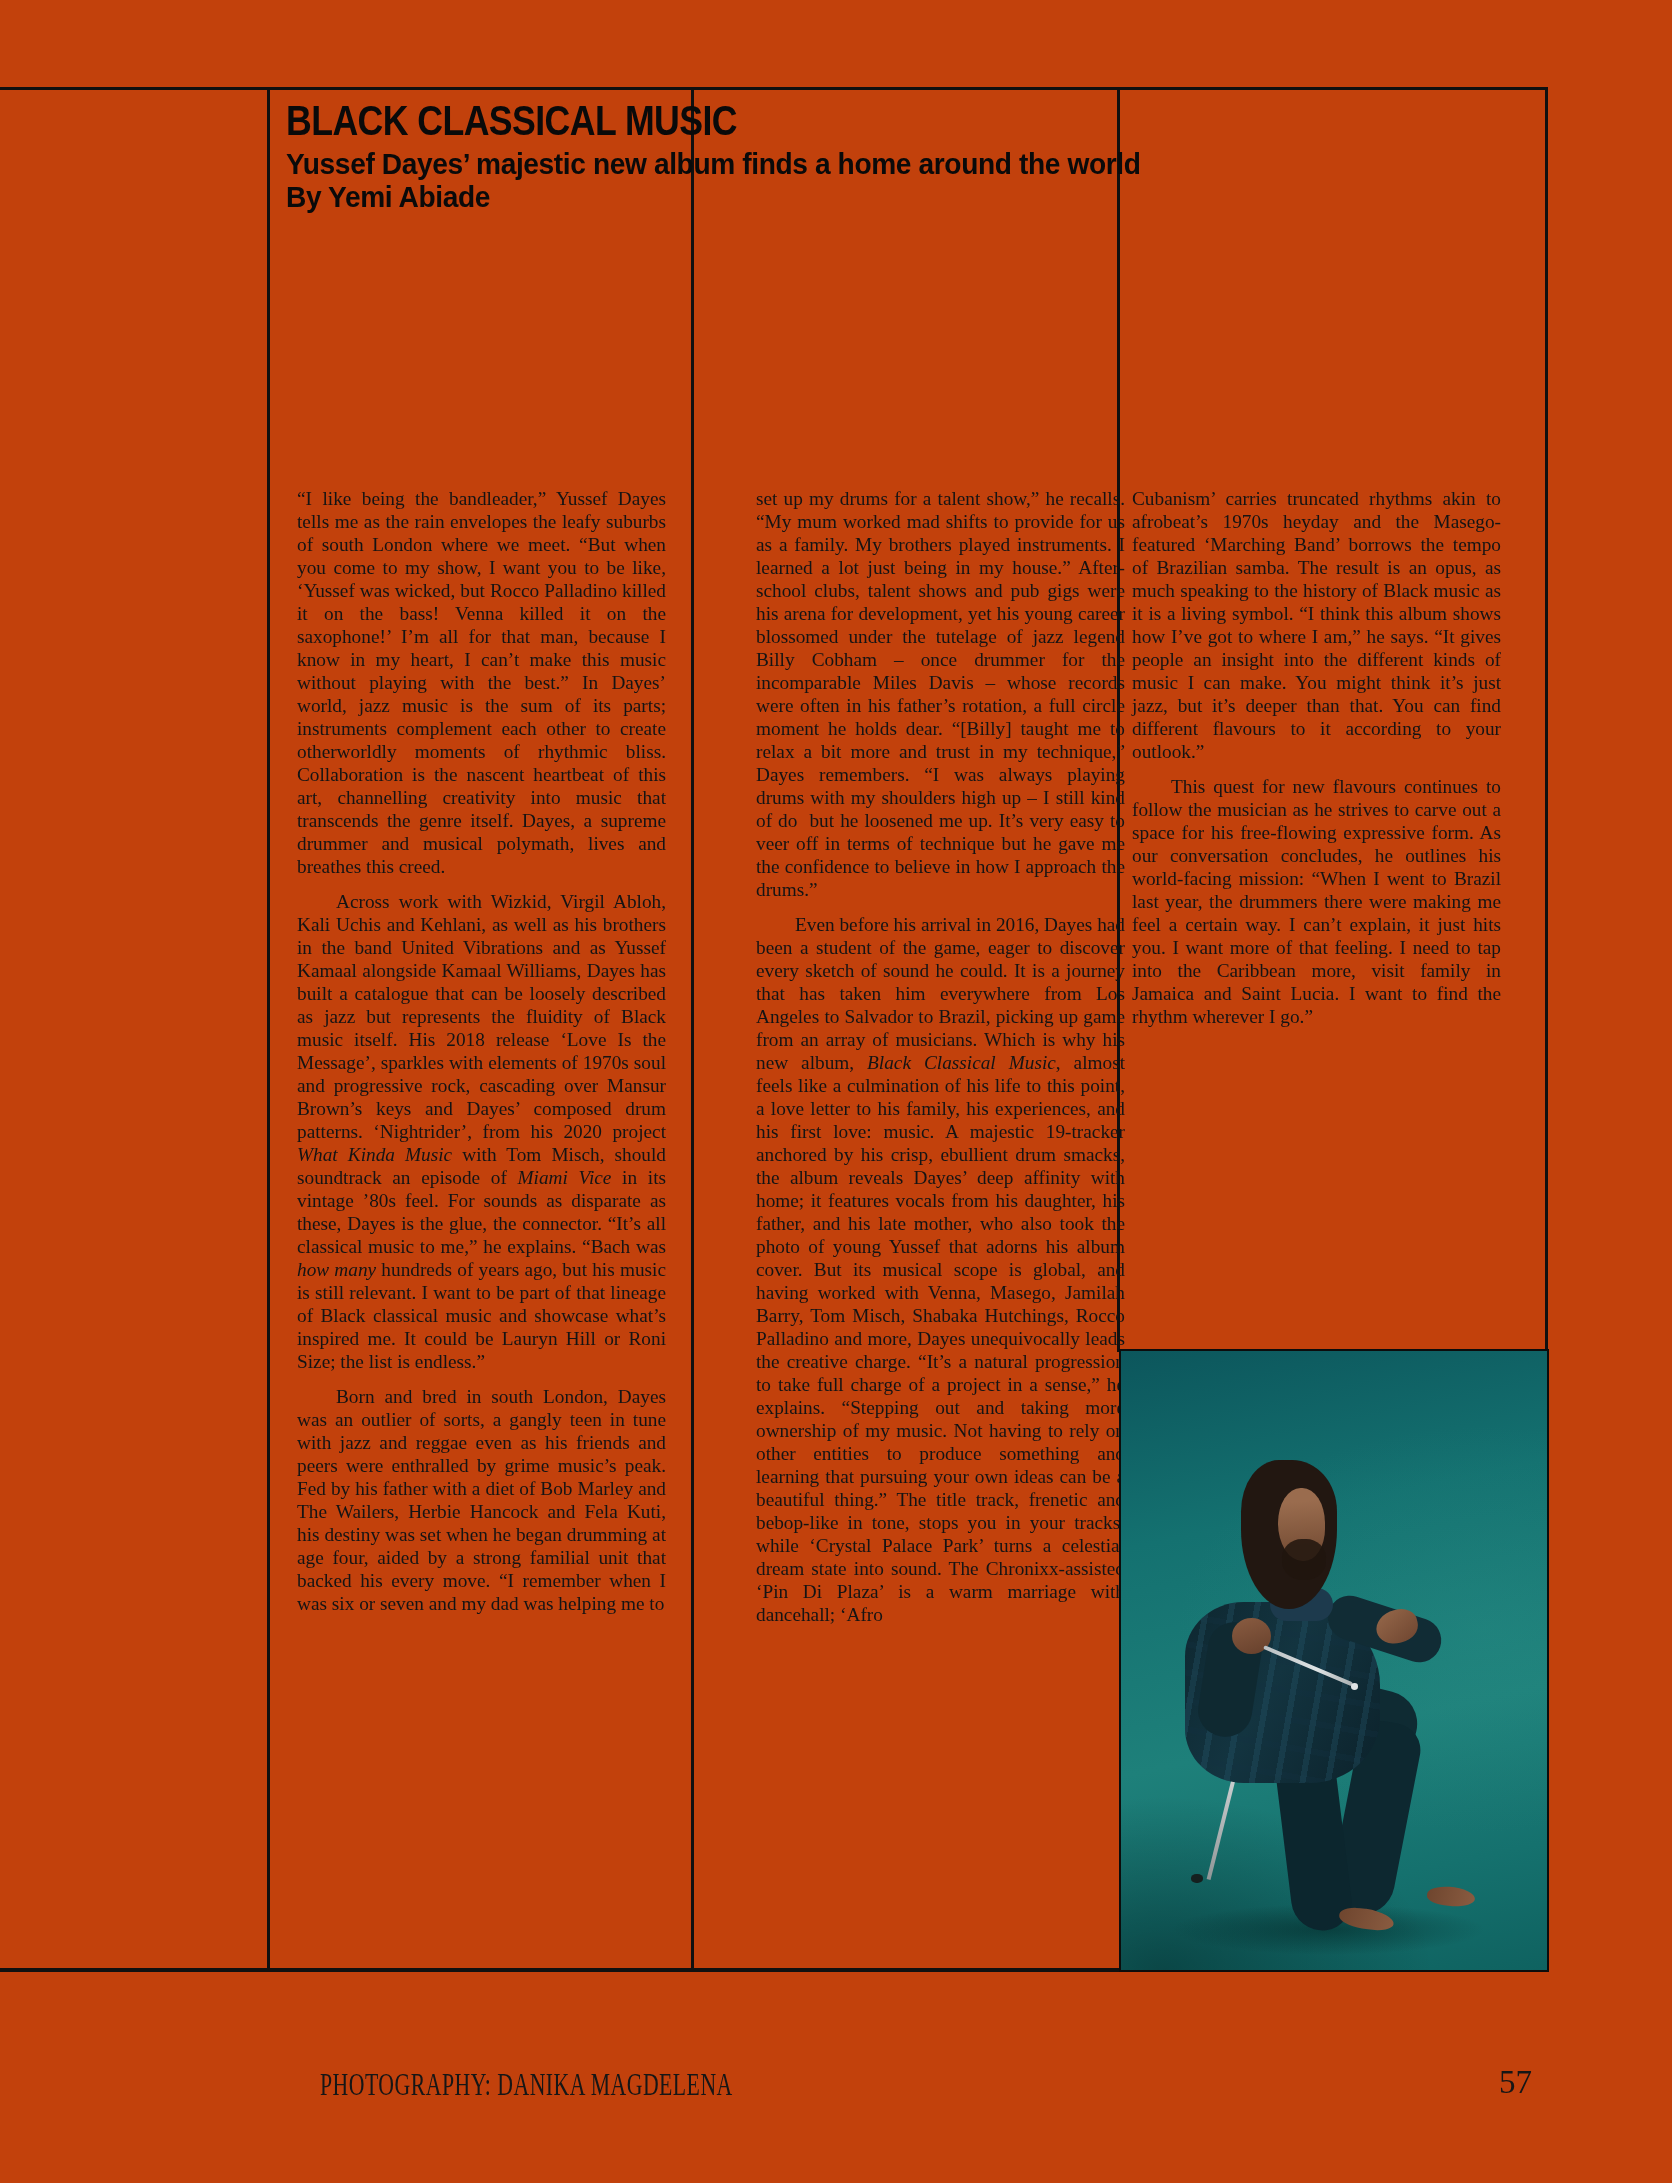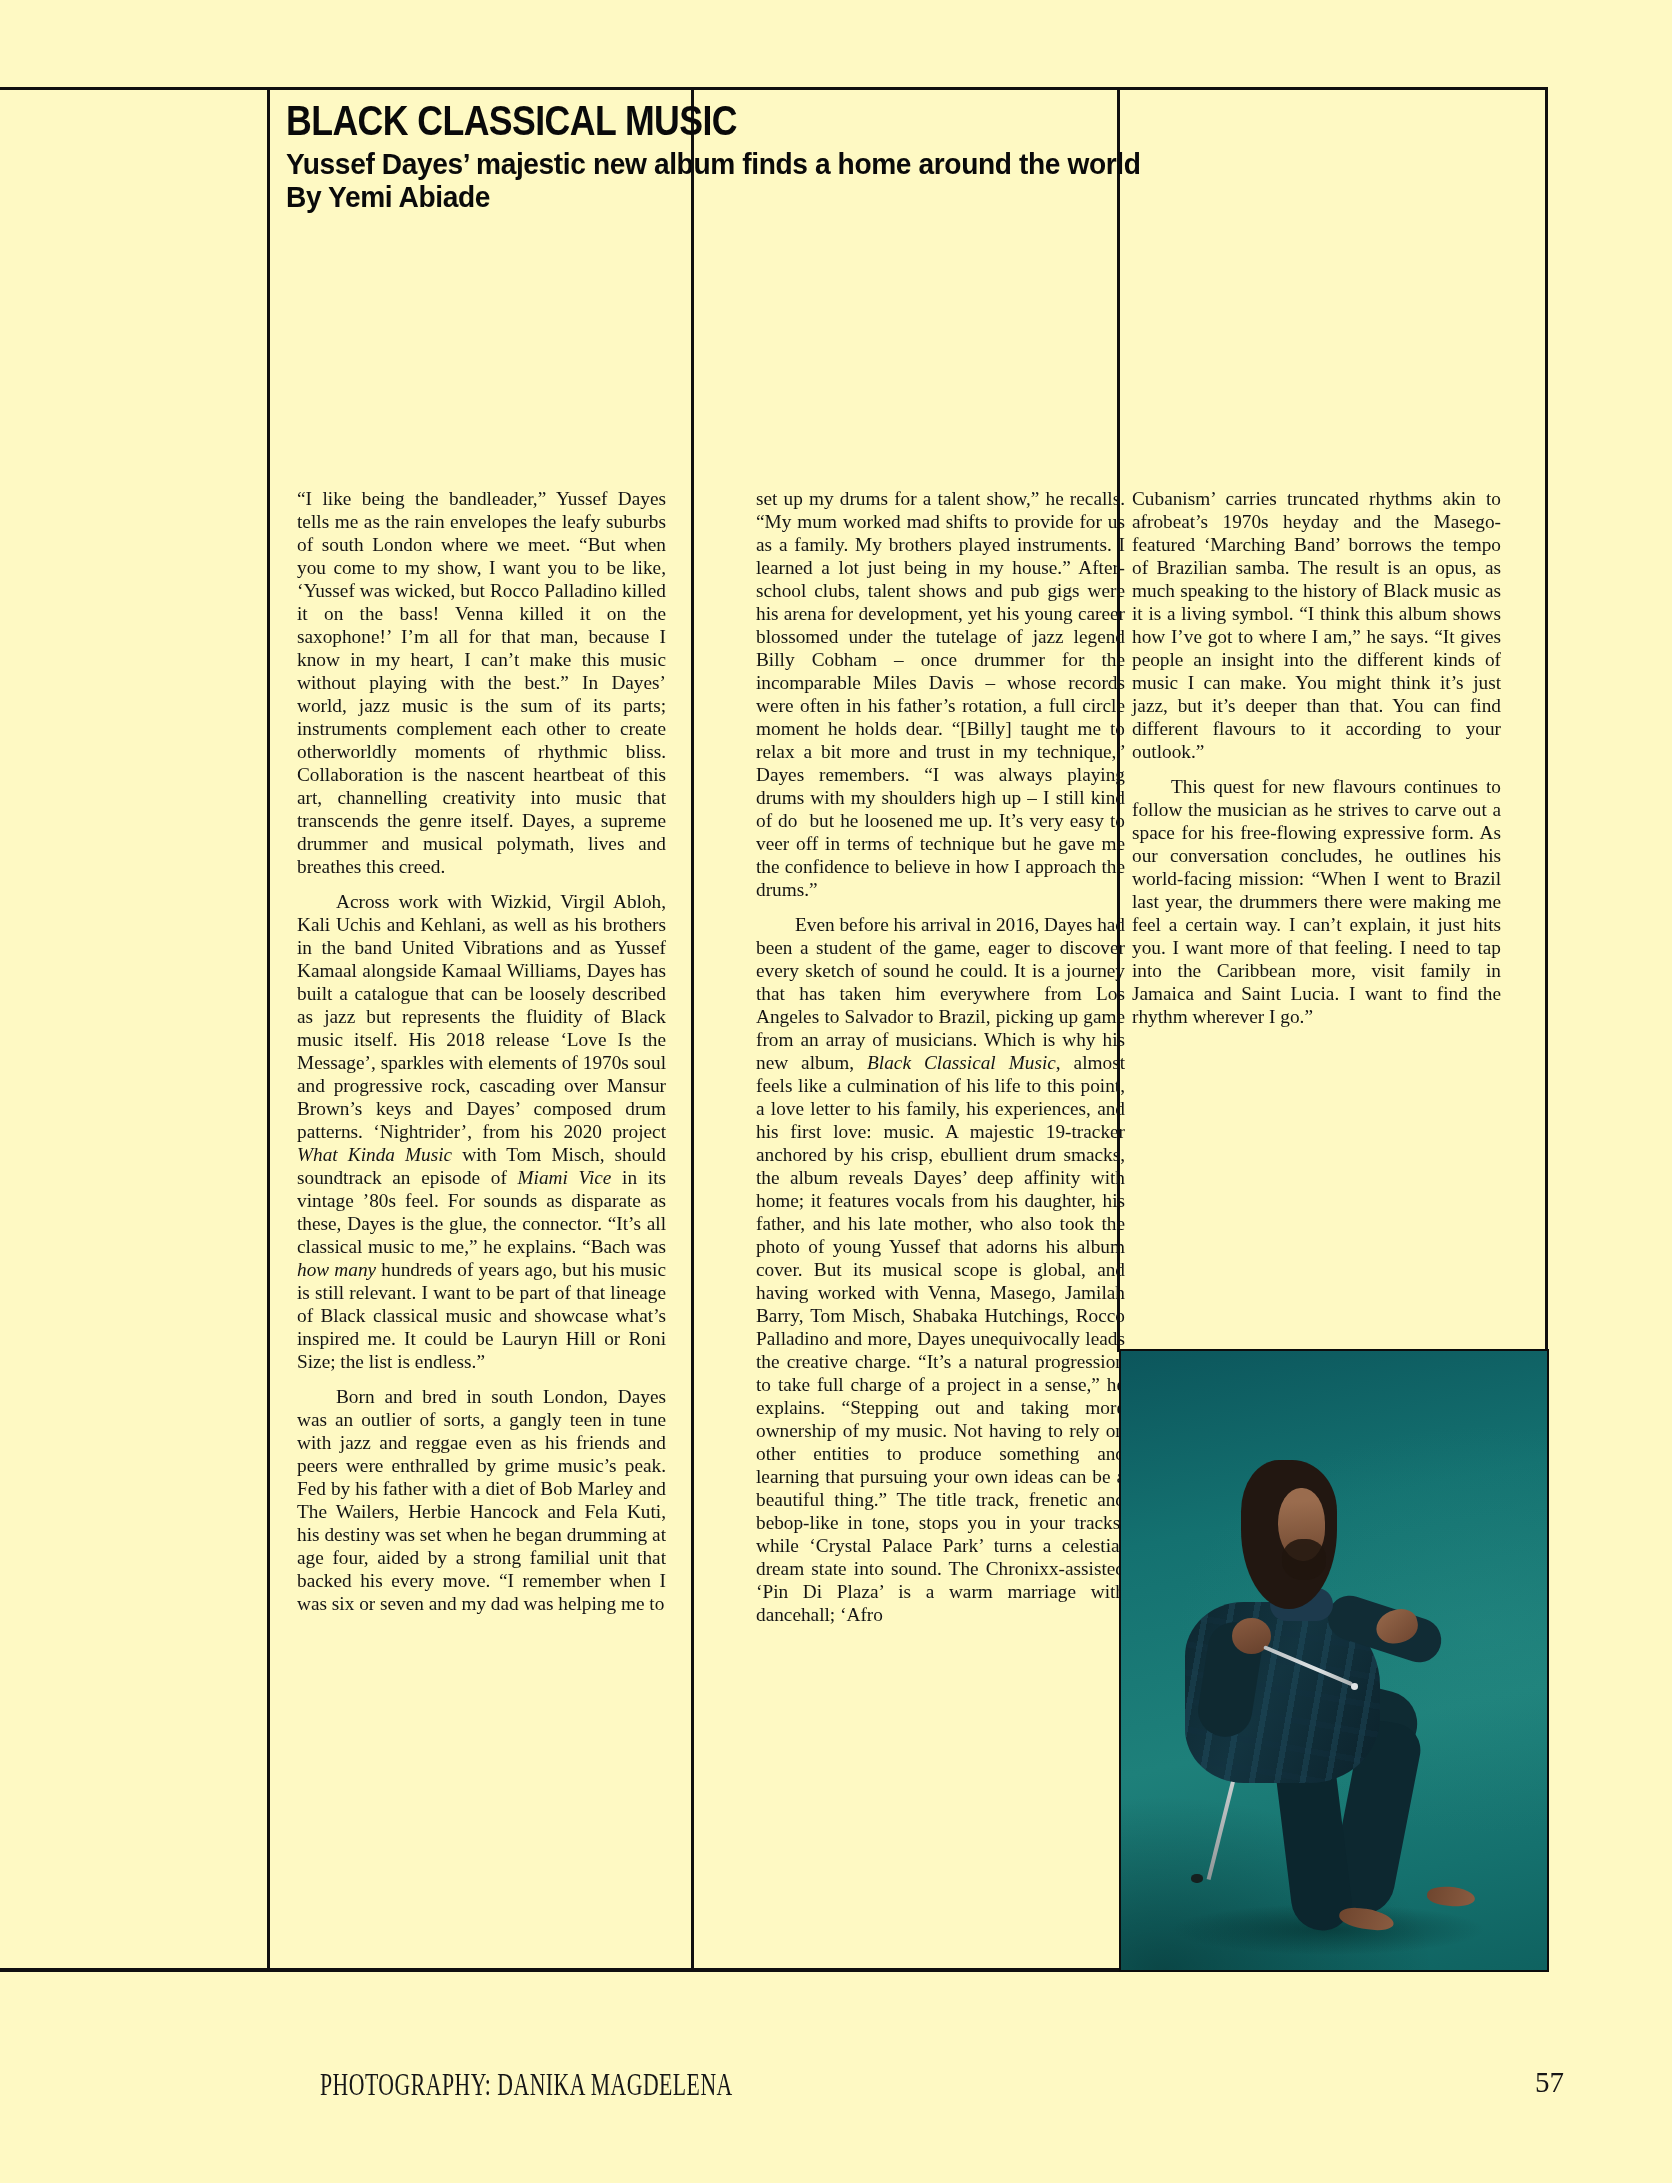--- a/index.html
+++ b/index.html
@@ -1,16 +1,16 @@
 <!DOCTYPE html>
 <html style="font-size:11.7px"><head>
 <meta charset="utf-8">
 <style>
   html,body{margin:0;padding:0;background:#ffffff;}
-  #page{position:relative;width:1672px;height:2183px;background:#fef9c3;overflow:hidden;
+  #page{position:relative;width:1672px;height:2183px;background:#c2410c;overflow:hidden;
         font-family:"Liberation Serif",serif;color:#141414;text-decoration:underline;}
   .rule{position:absolute;background:#101010;}
   
   #header{position:absolute;left:286px;top:100px;width:1092px;}
   #title{font-family:"Liberation Sans",sans-serif;font-weight:bold;font-size:42px;line-height:42px;
          letter-spacing:-0.7px;transform:scaleX(.85);transform-origin:left;white-space:nowrap;color:#0a0a0a;}
   #subtitle,#byline{font-family:"Liberation Sans",sans-serif;font-weight:bold;font-size:29px;line-height:33px;
          letter-spacing:-0.4px;transform:scaleX(.97);transform-origin:left;white-space:nowrap;color:#0a0a0a;}
   #subtitle{margin-top:5.8px;}
   
@@ -61,21 +61,21 @@
   #thigh{left:143px;top:329px;width:154px;height:70px;border-radius:33px;background:#0f2b33;transform:rotate(14deg);}
   #shin-far{left:223px;top:370px;width:63px;height:195px;border-radius:26px 29px 36px 32px;background:#0d2830;transform:rotate(11deg);}
   #shin-near{left:163px;top:399px;width:60px;height:181px;border-radius:26px 29px 33px 36px;background:#0c262e;transform:rotate(-7deg);}
   #foot-near{left:218px;top:558px;width:55px;height:20.4px;border-radius:50% 60% 50% 50%;
         background:linear-gradient(100deg,#6e452e,#8a5c41);transform:rotate(9deg);}
   #foot-far{left:306px;top:536px;width:48px;height:19px;border-radius:50% 60% 50% 50%;
         background:linear-gradient(100deg,#6e452e,#8a5c41);transform:rotate(4deg);}
   
   #footer-credit{position:absolute;left:320px;top:2067px;font-size:32px;line-height:35px;letter-spacing:0.7px;
         transform:scaleX(.68);transform-origin:left;white-space:nowrap;color:#161616;}
-  #page-number{position:absolute;right:108px;top:2067px;font-size:29px;line-height:31px;color:#161616;}
+  #page-number{position:absolute;right:140px;top:2067px;font-size:33px;line-height:31px;color:#161616;}
 </style>
 </head>
 <body>
 
 <div id="page">
 
   <div class="rule" style="left:0;top:87px;width:1548px;height:2.9px;"></div>
   <div class="rule" style="left:0;top:1968px;width:1548px;height:3.6px;"></div>
   <div class="rule" style="left:267px;top:87px;width:2.9px;height:1885px;"></div>
   <div class="rule" style="left:691px;top:87px;width:2.9px;height:1885px;"></div>

